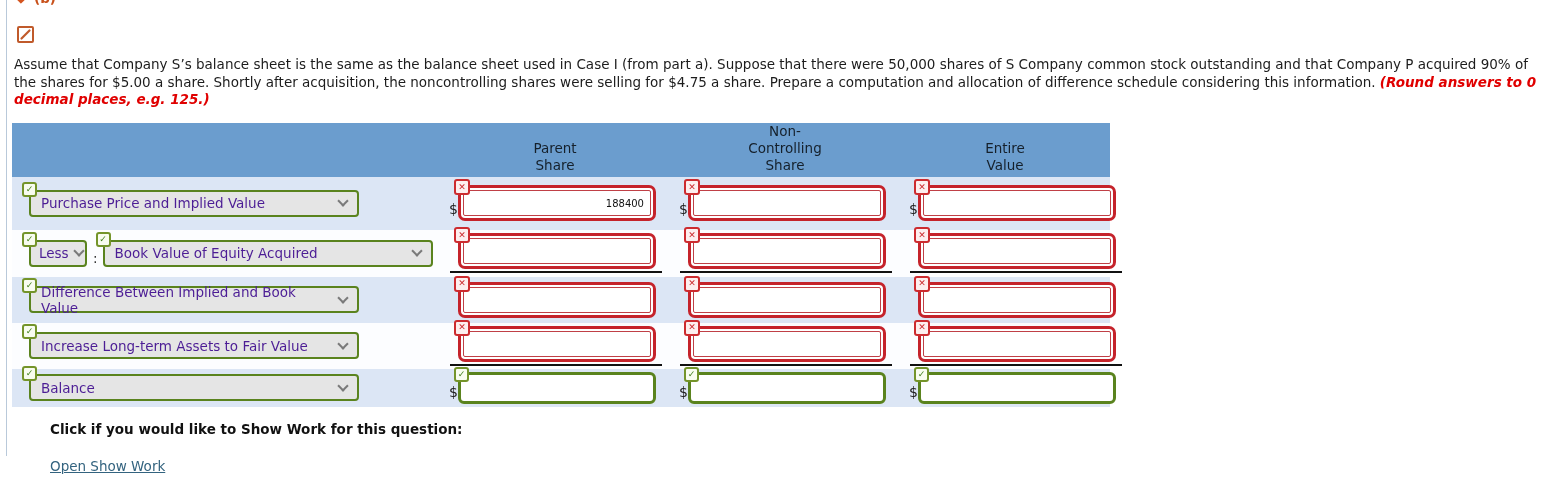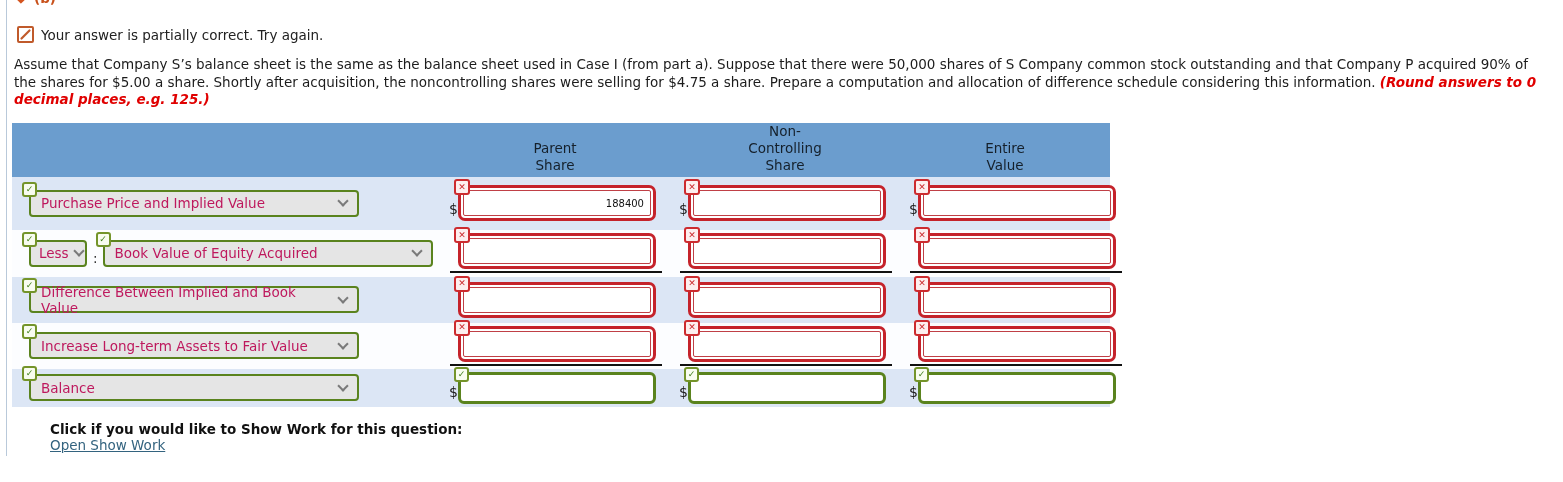--- a/index.html
+++ b/index.html
@@ -58,21 +58,21 @@
   .r1 { height: 53px; background: #dce6f5; }
   .r2 { height: 47px; background: #fcfdff; }
   .r3 { height: 46px; background: #dce6f5; }
   .r4 { height: 46px; background: #fcfdff; }
   .r5 { height: 38px; background: #dce6f5; }
 
   .label-cell { display: flex; align-items: center; padding-left: 17px; }
   .sel-wrap { position: relative; }
   .select {
     height: 27px; border: 2px solid #5a831e; border-radius: 4px;
-    background: #e5e5e5; color: #be185d; font-size: 13.5px;
+    background: #e5e5e5; color: #4c1d95; font-size: 13.5px;
     display: flex; align-items: center; justify-content: space-between;
     padding: 0 10px; cursor: default;
   }
   .sel-main { width: 330px; }
   .sel-less { width: 58px; padding: 8px 8px; }
   .chev {
     width: 8px; height: 8px; border-right: 2px solid #7a7a7a;
     border-bottom: 2px solid #7a7a7a; transform: rotate(45deg);
     margin-top: -4px; flex: none; margin-left: 6px;
   }
@@ -118,41 +118,40 @@
     text-align: right; padding-right: 6px; background: #fff;
   }
   .uline {
     display: inline-block; border-bottom: 2px solid #111;
     padding: 0 6px 2px 8px; margin-left: -8px;
   }
 
   
   .footer { margin: 14px 0 0 14px; display: flex; align-items: baseline; font-size: 13.5px; flex-direction: column; }
   .sw-label { font-weight: bold; color: #111; }
-  .sw-link { color: #33637f; text-decoration: underline; margin-left: 36px; cursor: pointer; }
+  .sw-link { color: #33637f; text-decoration: underline; margin-left: 36px; cursor: pointer; margin-top: 21px; }
 </style>
 </head>
 <body>
 
 <div class="panel-edge"></div>
 
 <div class="clip-head">
   <div class="clip-inner">
     <span class="diamond">◆</span>
     <span class="sec-label">(b)</span>
   </div>
 </div>
 
 <div class="feedback">
   <span class="pencil-box">
     <svg width="13" height="13" viewBox="0 0 13 13">
       <line x1="2.5" y1="10.5" x2="10.5" y2="2.5" stroke="#c05a2b" stroke-width="2.2" stroke-linecap="round"></line>
     </svg>
   </span>
-  <span class="feedback-text">Your answer is partially correct.  Try again.</span>
 </div>
 
 <p class="question"><span>Assume that Company S’s balance sheet is the same as the balance sheet used in Case I (from part a). Suppose that there were 50,000 shares of S Company common stock outstanding and that Company P acquired 90% of the shares for $5.00 a share. Shortly after acquisition, the noncontrolling shares were selling for $4.75 a share. Prepare a computation and allocation of difference schedule considering this information. </span><span class="round-note">(Round answers to 0 decimal places, e.g. 125.)</span></p>
 
 <div class="ctable">
   <div class="thead">
     <div class="th"></div>
     <div class="th">Parent
 Share</div>
     <div class="th">Non-

